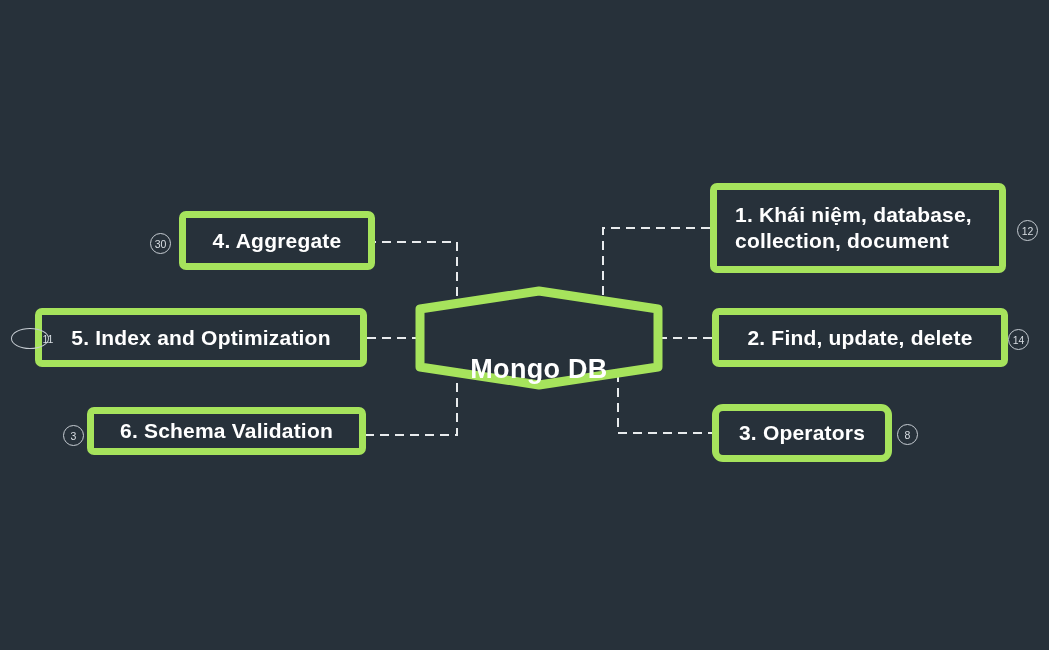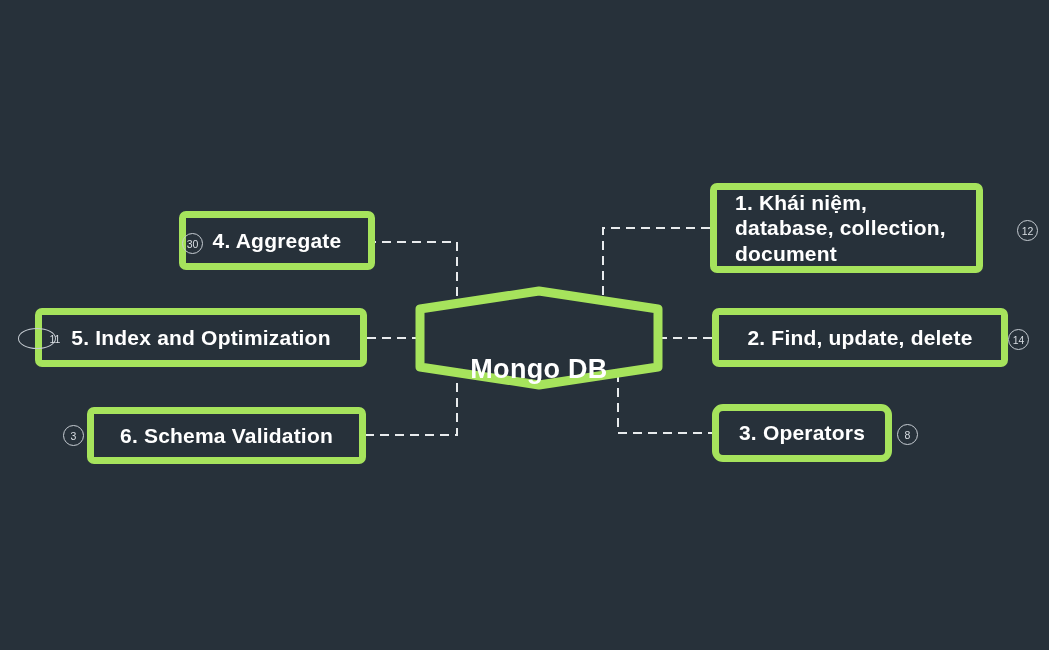--- a/index.html
+++ b/index.html
@@ -15,43 +15,43 @@
   .node {
     position:absolute; box-sizing:border-box;
     border:7px solid #A6E35C; border-radius:7px;
     background:#27313A; color:#FFFFFF;
     font-weight:bold; font-size:21px; letter-spacing:0.2px;
     display:flex; align-items:center; justify-content:center;
     text-align:center; cursor:pointer;
   }
   .node--aggregate      { left:172px; top:211px; width:196px; height:59px;margin-left:7px; }
   .node--index          { left:35px;  top:308px; width:332px; height:59px; }
-  .node--schema         { left:87px;  top:407px; width:279px; height:57px; }
-  .node--concepts       { left:710px; top:183px; width:273px; height:90px;
+  .node--schema         { left:87px;  top:407px; width:279px; height:48px; }
+  .node--concepts       { left:710px; top:183px; width:296px; height:90px;
                           justify-content:flex-start; text-align:left;
                           padding:0 12px 0 18px; line-height:1.22; }
   .node--find           { left:712px; top:308px; width:296px; height:59px; }
   .node--operators      { left:712px; top:404px; width:180px; height:58px; border-radius:11px; }
 
   .root-label {
     position:absolute; left:420px; top:291px; width:238px; height:94px;
     display:flex; align-items:flex-end; justify-content:center;
     color:#FFFFFF; font-weight:bold; font-size:27px; letter-spacing:0.3px;
     cursor:pointer;
   }
 
   .badge {
     position:absolute; box-sizing:border-box;
     width:21px; height:21px; border:1.5px solid #C6CCD2; border-radius:50%;
     color:#D9DEE3; font-size:10.5px; font-weight:normal;
     display:flex; align-items:center; justify-content:center;
     background:transparent; cursor:pointer;
   }
-  .badge--30 { left:150px;  top:233px;margin-left:32px; }
-  .badge--11 { left:18px;   top:328px;padding-left:36px; }
+  .badge--30 { left:150px;  top:233px; }
+  .badge--11 { left:11px;   top:328px;padding-left:36px; }
   .badge--3  { left:63px;   top:425px; }
   .badge--12 { left:1017px; top:220px; }
   .badge--14 { left:1008px; top:329px; }
   .badge--8  { left:897px;  top:424px; }
 </style>
 </head>
 <body>
 
 <div class="canvas">
 

